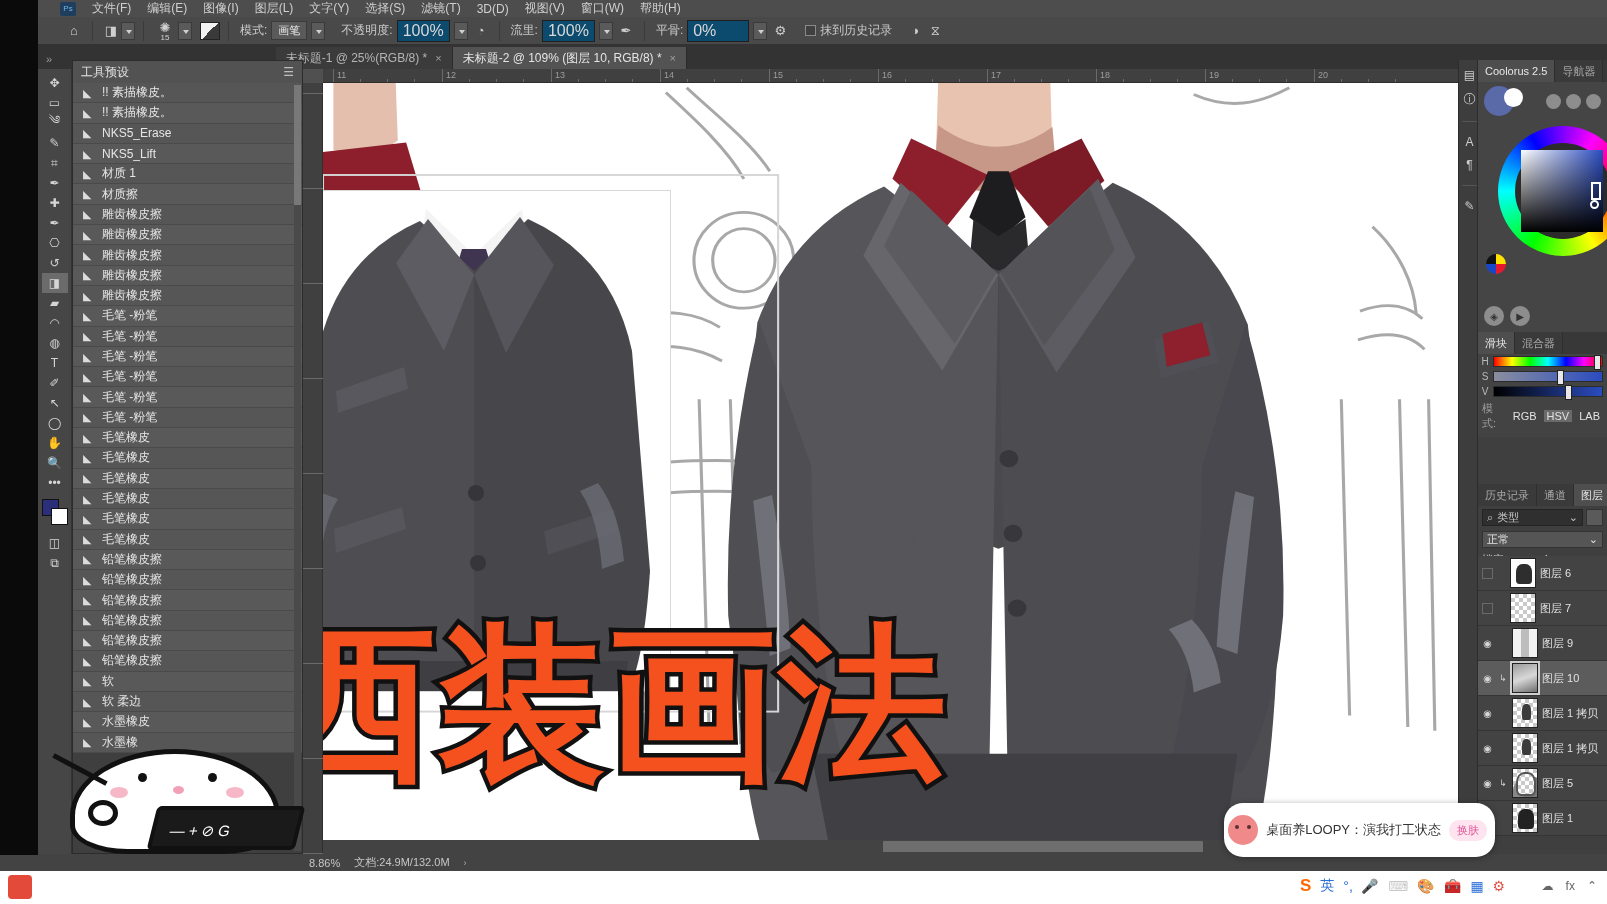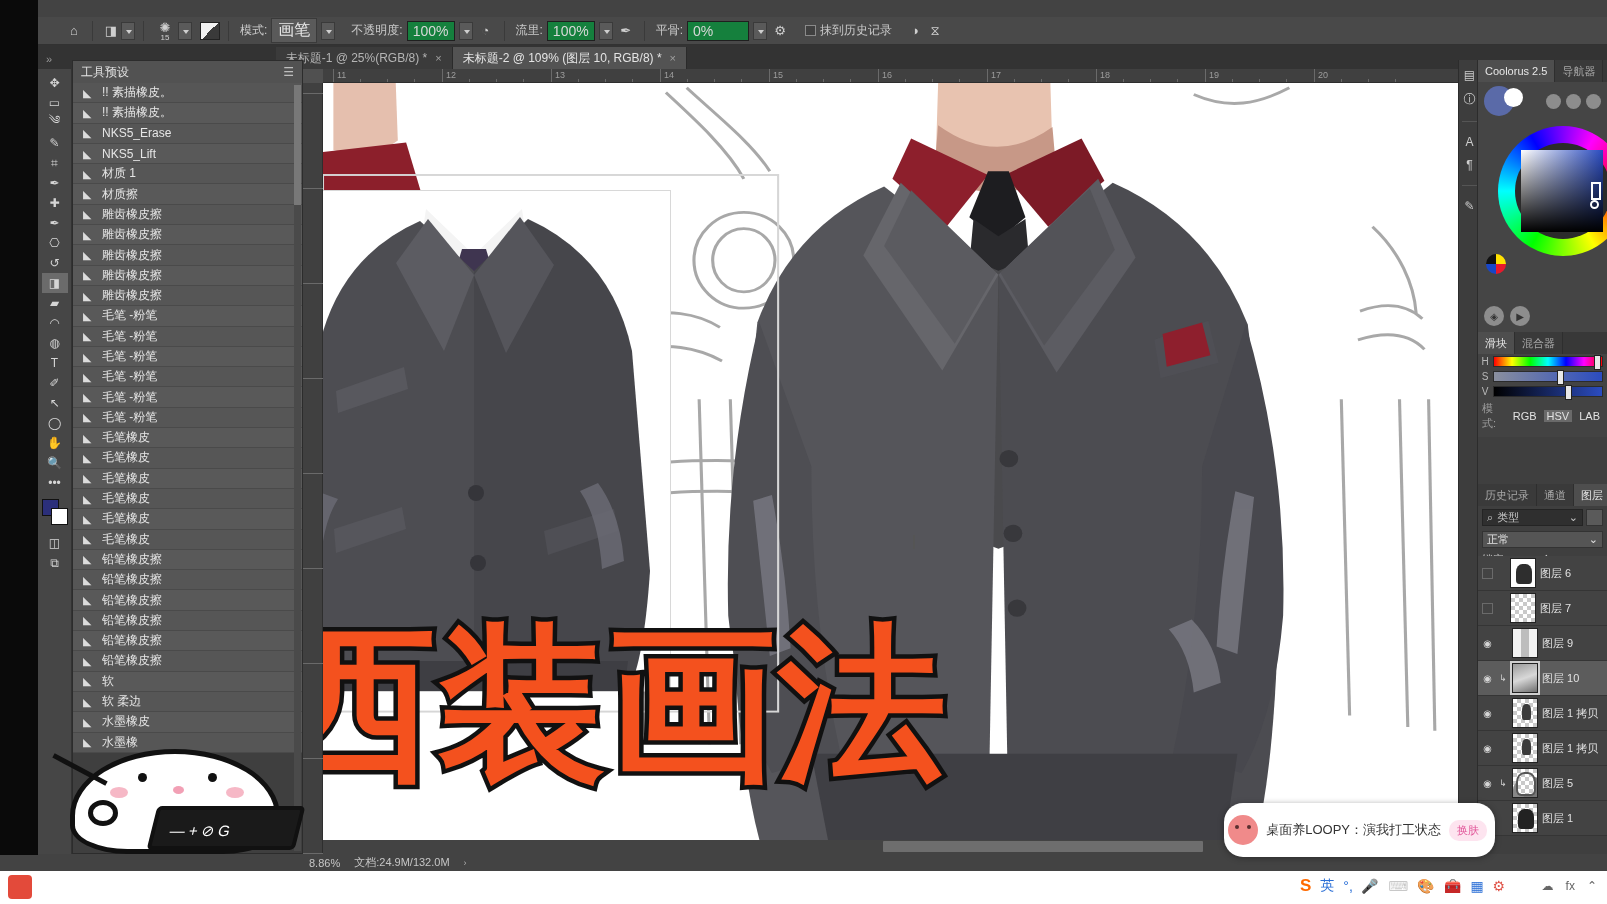--- a/index.html
+++ b/index.html
@@ -16,26 +16,26 @@
   #menubar .ps-logo { width:16px; height:14px; margin:0 8px 0 22px; background:#1f3d5c; border-radius:2px;
                       color:#6fb7e8; font-size:8px; display:flex; align-items:center; justify-content:center; }
   #menubar .mi { padding:1px 8px; font-size:12px; color:#cfcfcf; white-space:nowrap; }
 
   
   #optionsbar { position:absolute; left:38px; top:17px; right:0; height:28px; background:#494949;
                 border-bottom:1px solid #323232; display:flex; align-items:center; gap:0px; }
   .ob-sep { width:1px; height:20px; background:#3a3a3a; margin:0 8px; }
   .ob-item { display:flex; align-items:center; gap:4px; padding:0 3px; white-space:nowrap; }
   .ob-label { color:#c9c9c9; font-size:12px; }
-  .ob-field { background:#15803d; border:1px solid #1f1f1f; color:#d8d8d8; font-size:14px;
+  .ob-field { background:#0c4a6e; border:1px solid #1f1f1f; color:#d8d8d8; font-size:16px;
               padding:1px 5px; min-width:36px; text-align:center; }
   .ob-dd { width:14px; height:18px; background:#5a5a5a; border:1px solid #3a3a3a; position:relative; }
   .ob-dd:after { content:""; position:absolute; left:4px; top:7px; border-left:3px solid transparent;
                  border-right:3px solid transparent; border-top:4px solid #cfcfcf; }
-  .ob-sel { background:#5a5a5a; border:1px solid #3a3a3a; color:#e8e8e8; font-size:16px; padding:1px 6px; }
+  .ob-sel { background:#5a5a5a; border:1px solid #3a3a3a; color:#e8e8e8; font-size:11px; padding:1px 6px; }
   .ob-ico { width:20px; height:20px; display:flex; align-items:center; justify-content:center;
             color:#cfcfcf; font-size:13px; }
   .chk { width:11px; height:11px; border:1px solid #8a8a8a; background:#404040; display:inline-block; }
   .brush-preview { width:26px; height:24px; display:flex; flex-direction:column; align-items:center;
                    justify-content:center; color:#d0d0d0; }
   .brush-preview .num { font-size:8px; line-height:8px; margin-top:-1px; }
   .swatch-ico { width:20px; height:18px; background:linear-gradient(135deg,#f2f2f2 0 50%, #3a3a3a 50% 100%); border:1px solid #222; }
 
   
   #tabbar { position:absolute; left:38px; top:45px; right:0; height:24px; background:#333; display:flex; align-items:flex-end; }
@@ -196,20 +196,34 @@
   #bongo .paw { position:absolute; width:30px; height:26px; background:#fff; border:5px solid #111; border-radius:50%; }
   #bongo .arm { position:absolute; background:#111; height:5px; }
 </style>
 </head>
 <body>
 
 <div id="app">
 
   <div class="left-black"></div>
 
+  <div id="menubar">
+    <div class="ps-logo">Ps</div>
+    <div class="mi">文件(F)</div>
+    <div class="mi">编辑(E)</div>
+    <div class="mi">图像(I)</div>
+    <div class="mi">图层(L)</div>
+    <div class="mi">文字(Y)</div>
+    <div class="mi">选择(S)</div>
+    <div class="mi">滤镜(T)</div>
+    <div class="mi">3D(D)</div>
+    <div class="mi">视图(V)</div>
+    <div class="mi">窗口(W)</div>
+    <div class="mi">帮助(H)</div>
+  </div>
 
   <div id="optionsbar">
     <div style="width:26px"></div>
     <div class="ob-ico">⌂</div>
     <div class="ob-sep"></div>
     <div class="ob-ico">◨</div>
     <div class="ob-dd"></div>
     <div class="ob-sep"></div>
     <div class="brush-preview">
       <span style="font-size:13px">✺</span>

